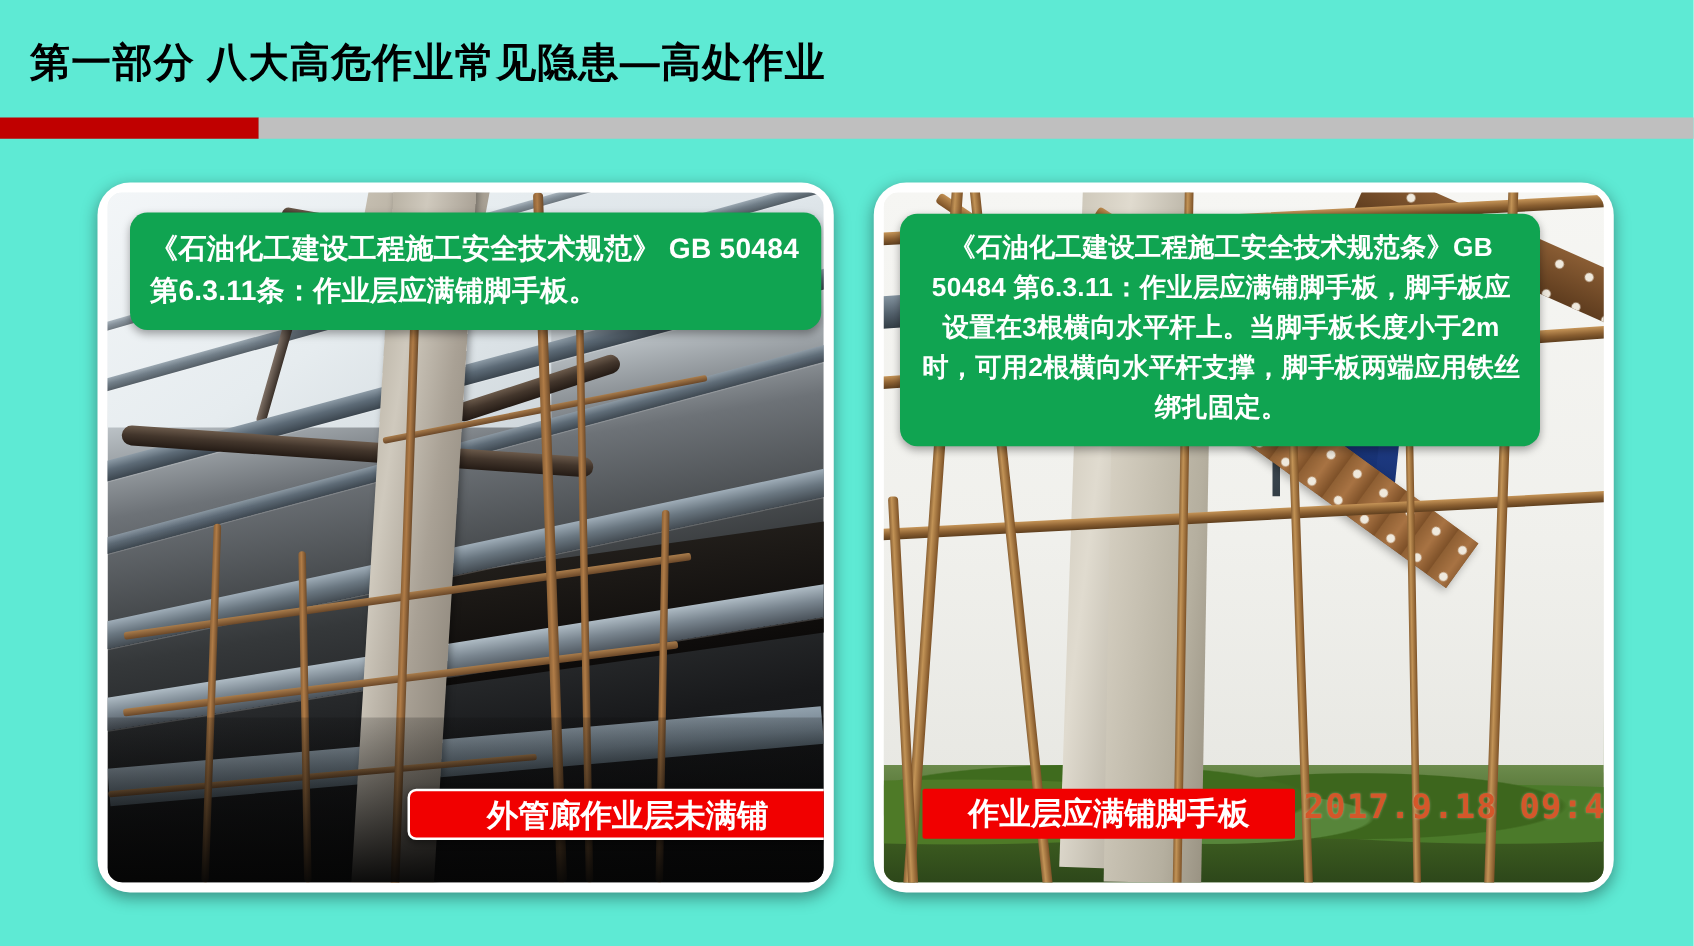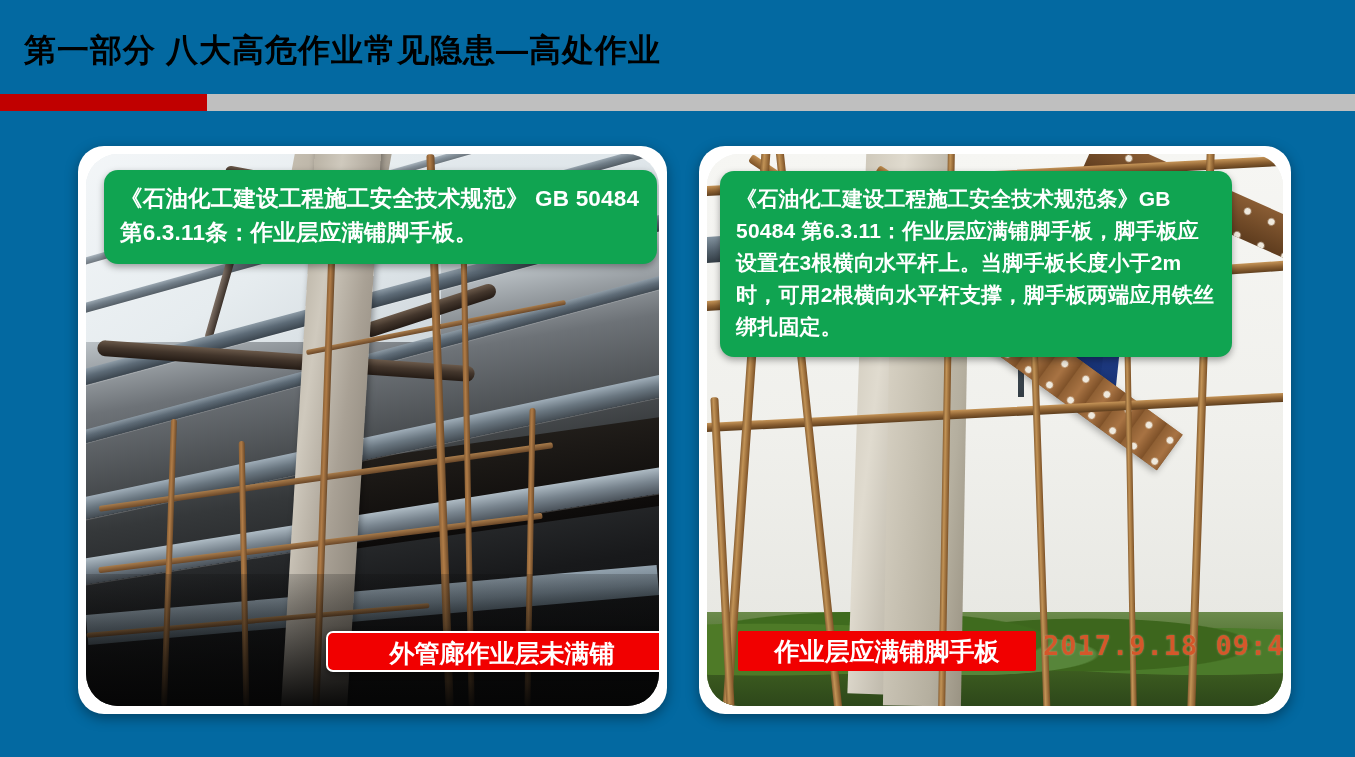--- a/index.html
+++ b/index.html
@@ -9,21 +9,21 @@
     height: 757px;
     overflow: hidden;
     background: #ffffff;
     font-family: "Liberation Sans", "DejaVu Sans", sans-serif;
   }
 
   .slide {
     position: relative;
     width: 1355px;
     height: 757px;
-    background: #0369a1;
+    background: #5eead4;
   }
 
   
   .slide-title {
     position: absolute;
     left: 24px;
     top: 33px;
     font-size: 32px;
     font-weight: bold;
     color: #000000;
@@ -60,21 +60,21 @@
     padding: 8px;
     box-shadow: 0 4px 13px rgba(0,0,0,0.38);
   }
   .photo-card.left  { left: 78px;  top: 146px; width: 589px; height: 568px; }
   .photo-card.right { left: 699px; top: 146px; width: 592px; height: 568px; }
 
   .photo {
     position: relative;
     width: 100%;
     height: 100%;
-    border-radius: 32px;
+    border-radius: 12px;
     overflow: hidden;
     text-decoration: underline;
   }
 
   
   .photo-left-art {
     position: absolute; inset: 0;
     background:
       linear-gradient(170deg,#e9eef1 0%, #dfe6ea 16%, #cfd6da 26%, #6d7277 40%, #35383a 58%, #18191b 76%, #0b0c0d 100%);
   }
@@ -274,21 +274,21 @@
     background: #10a451;
     border-radius: 14px;
     box-shadow: 0 3px 7px rgba(0,0,0,0.35);
     color: #ffffff;
     font-weight: bold;
     padding: 12px 14px 14px 16px;
     line-height: 1.52;
     letter-spacing: 0.2px;
   }
   .green-box.left  { left: 18px; top: 16px; width: 553px; font-size: 22.5px; }
-  .green-box.right { left: 13px; top: 17px; width: 512px; font-size: 21px; }
+  .green-box.right { left: 13px; top: 17px; width: 512px; font-size: 21px; text-align: center; }
 
   
   .red-caption {
     position: absolute;
     background: #f10000;
     color: #ffffff;
     font-weight: bold;
     text-align: center;
     white-space: nowrap;
   }

